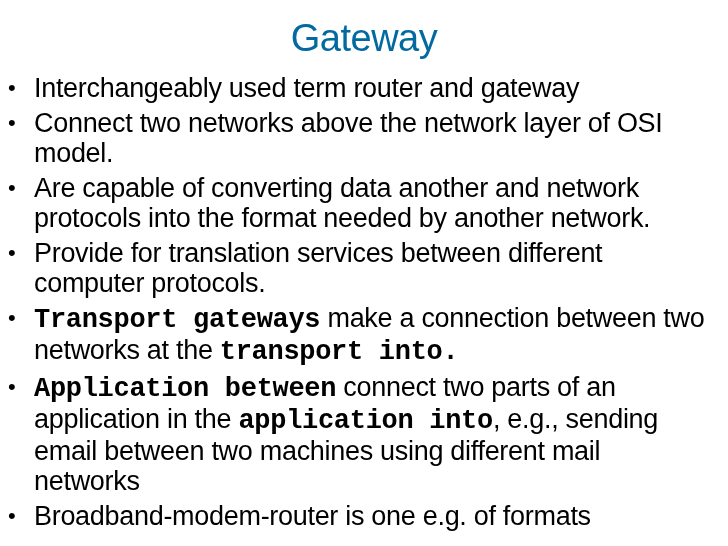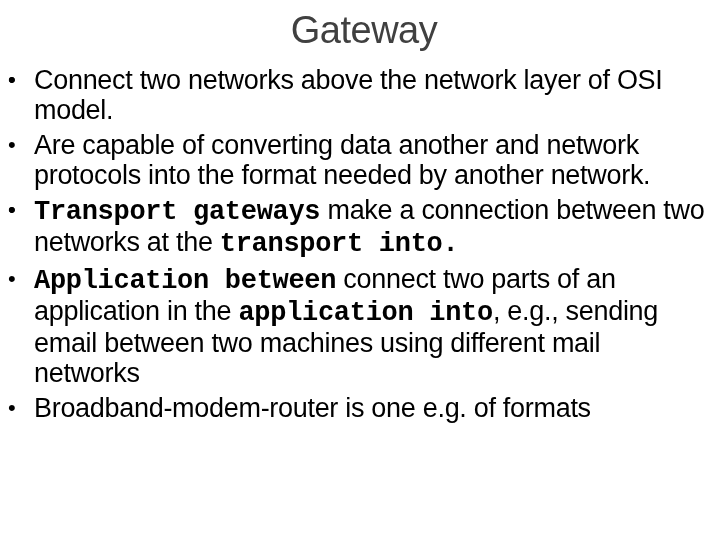--- a/index.html
+++ b/index.html
@@ -15,27 +15,27 @@
     color: #000000;
   }
   .slide {
     width: 728px;
     height: 546px;
     box-sizing: border-box;
     background: #ffffff;
   }
   .title {
     margin: 0;
-    padding-top: 8px;
+    padding-top: 16px;
     text-align: center;
     font-size: 38px;
     line-height: 44px;
     font-weight: 400;
     letter-spacing: -0.5px;
-    color: #404040;
+    color: #0369a1;
   }
   ul.bullets {
     list-style: none;
     margin: 13px 0 0 8px;
     padding: 0;
     width: 704px;
   }
   ul.bullets li {
     position: relative;
     box-sizing: border-box;
@@ -56,21 +56,21 @@
   }
   .seg { font-weight: 400; }
   .seg.bold { font-weight: 700; font-family: Liberation Mono, monospace; }
 </style>
 </head>
 <body>
 
 <div class="slide">
   <h1 class="title">Gateway</h1>
   <ul class="bullets">
-      <li><span class="marker">•</span></li>
+      <li><span class="marker">•</span><span class="seg">Interchangeably used term router and gateway</span></li>
       <li><span class="marker">•</span><span class="seg">Connect two networks above the network layer of OSI model.</span></li>
       <li><span class="marker">•</span><span class="seg">Are capable of converting data another and network protocols into the format needed by another network.</span></li>
-      <li><span class="marker">•</span></li>
+      <li><span class="marker">•</span><span class="seg">Provide for translation services between different computer protocols.</span></li>
       <li><span class="marker">•</span><span class="seg bold">Transport gateways</span><span class="seg"> make a connection between two networks at the </span><span class="seg bold">transport into.</span></li>
       <li><span class="marker">•</span><span class="seg bold">Application between</span><span class="seg"> connect two parts of an application in the </span><span class="seg bold">application into</span><span class="seg">, e.g., sending email between two machines using different mail networks</span></li>
       <li><span class="marker">•</span><span class="seg">Broadband-modem-router is one e.g. of formats</span></li>
     </ul>
 </div>
 
 </body></html>

